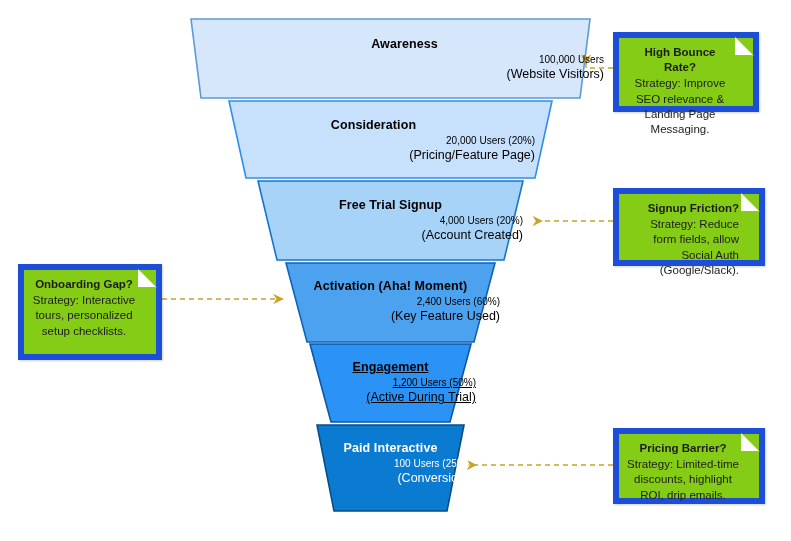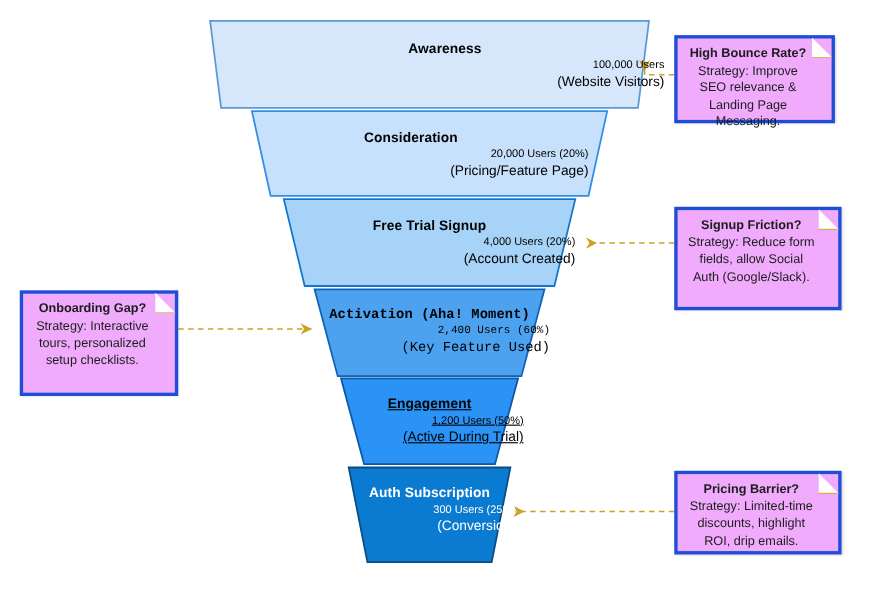--- a/index.html
+++ b/index.html
@@ -47,22 +47,22 @@
   .stage-detail {
     font-size: 12.5px;
     display: block;
     text-align: right;
   }
   .dark-text { color: #000000; }
   .light-text { color: #ffffff; }
 
   .note {
     position: absolute;
-    background: #f0abfc;
-    border: 3px solid #1d4ed8;
+    background: #84cc16;
+    border: 6px solid #1d4ed8;
     box-sizing: border-box;
     text-align: center;
     padding: 7px 20px 8px 8px;
     font-size: 11.5px;
     color: #1c1c1c;
     line-height: 1.32;
     box-shadow: 1px 1px 2px rgba(0,0,0,0.18);
   }
   .note-corner {
     position: absolute;
@@ -132,45 +132,45 @@
     <span class="stage-metric">20,000 Users (20%)</span>
     <span class="stage-detail">(Pricing/Feature Page)</span>
   </div>
 
   <div class="stage-label dark-text" style="left:258px; top:197px; width:265px;">
     <span class="stage-title">Free Trial Signup</span>
     <span class="stage-metric">4,000 Users (20%)</span>
     <span class="stage-detail">(Account Created)</span>
   </div>
 
-  <div class="stage-label dark-text" style="left:281px; top:278px; width:219px;font-family:Liberation Mono, monospace;">
+  <div class="stage-label dark-text" style="left:281px; top:278px; width:219px;">
     <span class="stage-title">Activation (Aha! Moment)</span>
     <span class="stage-metric">2,400 Users (60%)</span>
     <span class="stage-detail">(Key Feature Used)</span>
   </div>
 
   <div class="stage-label dark-text" style="left:305px; top:359px; width:171px;text-decoration:underline;">
     <span class="stage-title">Engagement</span>
     <span class="stage-metric">1,200 Users (50%)</span>
     <span class="stage-detail">(Active During Trial)</span>
   </div>
 
   <div class="stage-label light-text" style="left:312px; top:440px; width:157px;">
-    <span class="stage-title">Auth Subscription</span>
-    <span class="stage-metric">300 Users (25%)</span>
+    <span class="stage-title">Paid Interactive</span>
+    <span class="stage-metric">100 Users (25%)</span>
     <span class="stage-detail">(Conversion)</span>
   </div>
 
   <div class="note" style="left:613px; top:32px; width:146px; height:80px;">
     <span class="note-corner"></span>
     <span class="note-title">High Bounce Rate?</span>
     <span class="note-body">Strategy: Improve SEO relevance &amp; Landing Page Messaging.</span>
   </div>
 
-  <div class="note" style="left:613px; top:188px; width:152px; height:94px;">
+  <div class="note" style="left:613px; top:188px; width:152px; height:78px;text-align:right;">
     <span class="note-corner"></span>
     <span class="note-title">Signup Friction?</span>
     <span class="note-body">Strategy: Reduce form fields, allow Social Auth (Google/Slack).</span>
   </div>
 
   <div class="note" style="left:18px; top:264px; width:144px; height:96px;">
     <span class="note-corner"></span>
     <span class="note-title">Onboarding Gap?</span>
     <span class="note-body">Strategy: Interactive tours, personalized setup checklists.</span>
   </div>

